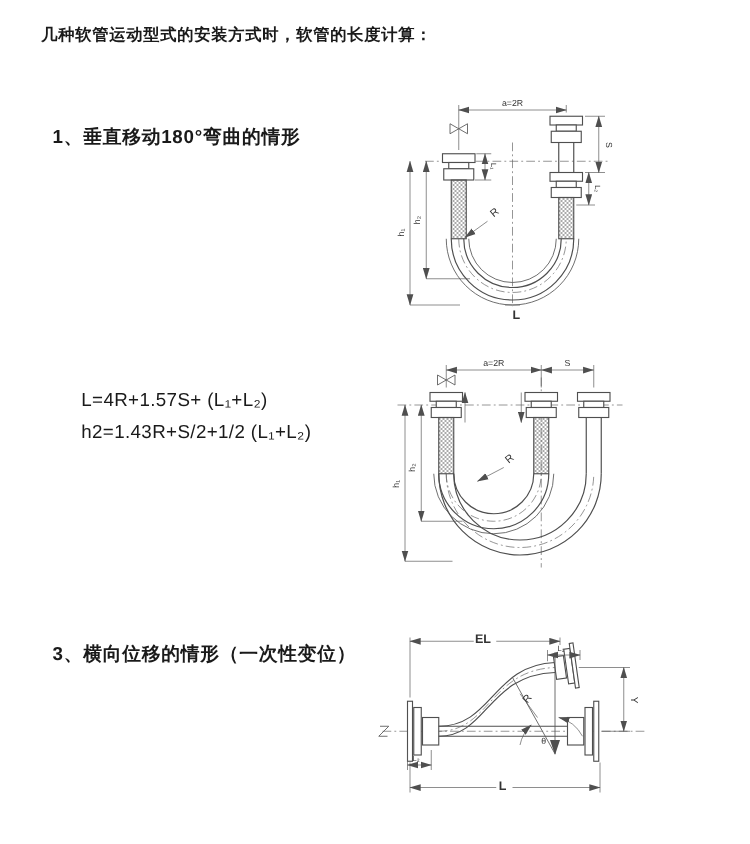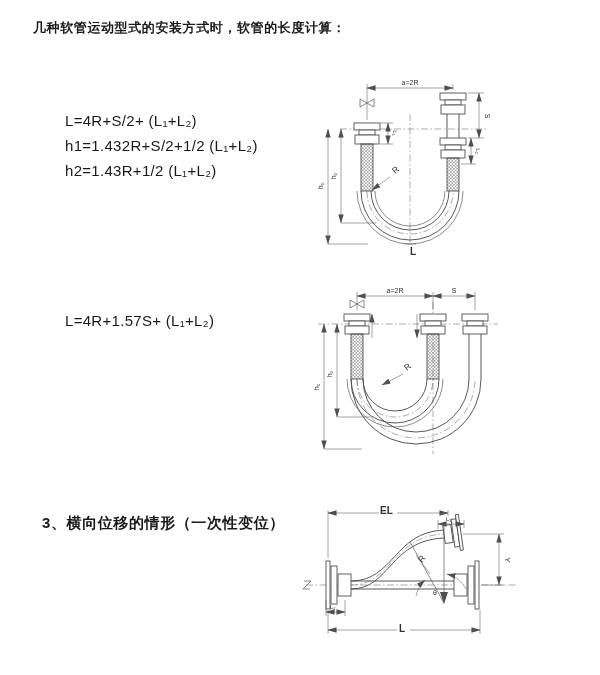--- a/index.html
+++ b/index.html
@@ -34,30 +34,27 @@
     </pattern>
     <marker id="arw" viewBox="0 0 10 6" markerWidth="9" markerHeight="6" refX="9.5" refY="3" orient="auto-start-reverse" markerUnits="userSpaceOnUse">
       <path d="M0,0L10,3L0,6Z" fill="#4f4f4f"></path>
     </marker>
   </defs>
 </svg>
 
 <div class="page-title">几种软管运动型式的安装方式时，软管的长度计算：</div>
 
 <div class="sec" id="sec1">
-  <div class="formulas">
-    <div class="f">L=4R+S/2+ (L₁+L₂)</div>
-    <div class="f">h1=1.432R+S/2+1/2 (L₁+L₂)</div>
-    <div class="f">h2=1.43R+1/2 (L₁+L₂)</div>
-  </div>
+  <div class="head">1、垂直移动180°弯曲的情形</div>
 </div>
 
 <div class="sec" id="sec2">
   <div class="formulas">
     <div class="f">L=4R+1.57S+ (L₁+L₂)</div>
+    <div class="f">h2=1.43R+S/2+1/2 (L₁+L₂)</div>
   </div>
 </div>
 
 <div class="sec" id="sec3">
   <div class="head">3、横向位移的情形（一次性变位）</div>
 </div>
 
 <svg class="dg" style="left:310px;top:76px" width="280" height="185" viewBox="0 0 280 185">
   <g>
     <path class="cl" d="M100,38V180"></path>

